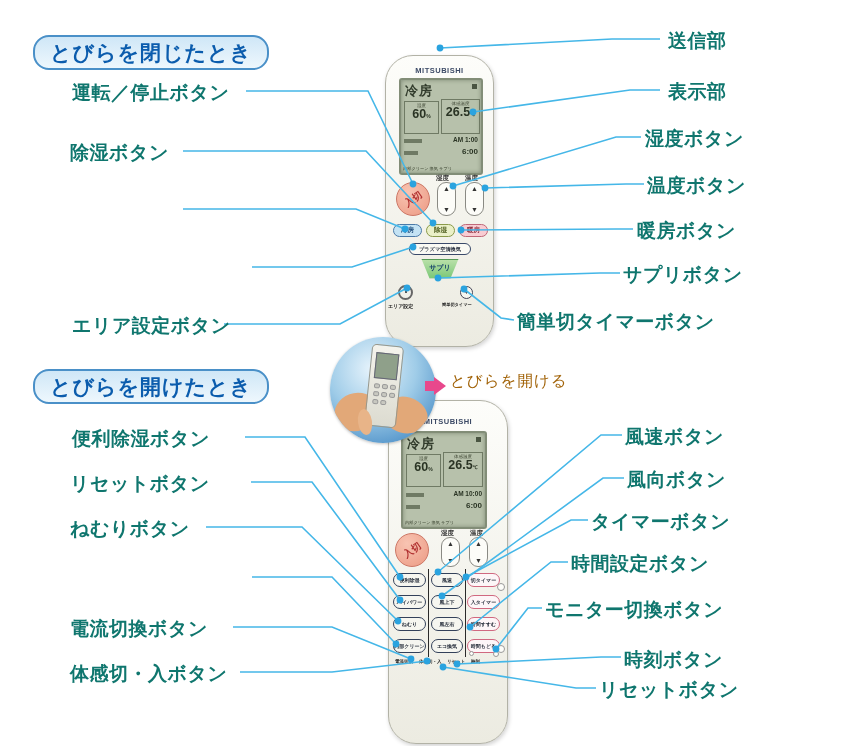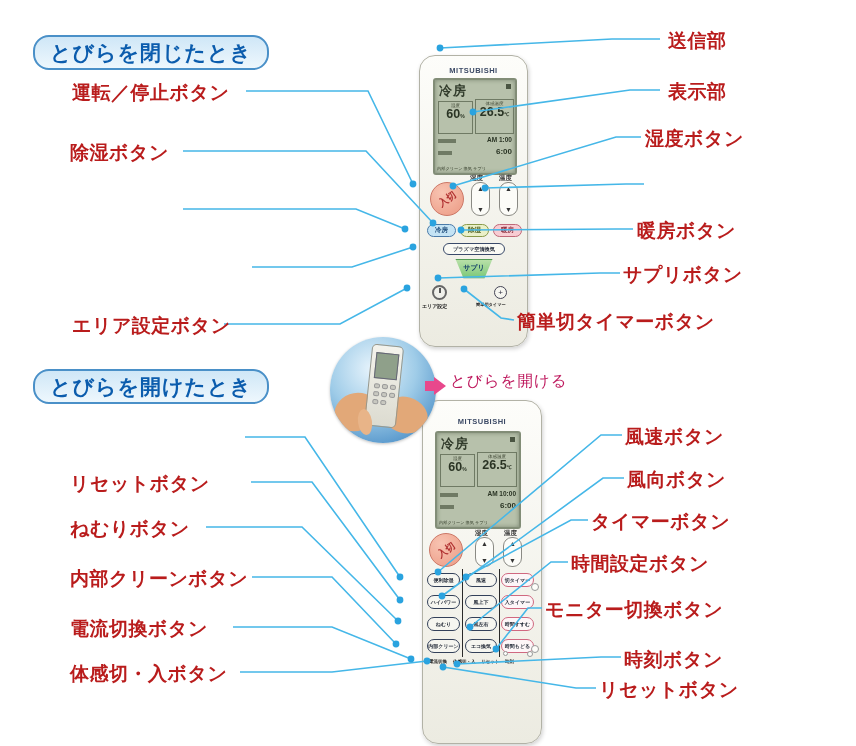--- a/index.html
+++ b/index.html
@@ -1,27 +1,27 @@
 <!DOCTYPE html>
 <html><head>
 <meta charset="utf-8">
 <style>
   html,body{margin:0;padding:0;background:#fff;}
   #canvas{position:relative;width:856px;height:746px;background:#ffffff;overflow:hidden;
           font-family:"Liberation Sans",sans-serif;}
   
-  .lbl{position:absolute;font-weight:bold;font-size:19px;color:#b91c1c;white-space:nowrap;z-index:9;letter-spacing:0.5px;}
+  .lbl{position:absolute;font-weight:bold;font-size:19px;color:#0f766e;white-space:nowrap;z-index:9;letter-spacing:0.5px;}
   .lbl.sm{font-size:17.5px;}
   
   .title-box{position:absolute;width:232px;height:31px;border:2px solid #4a90c8;border-radius:16px;
              background:linear-gradient(180deg,#cfe7f7,#eef7fd);display:flex;align-items:center;justify-content:center;
              font-weight:bold;font-size:21px;color:#0b5cad;z-index:9;letter-spacing:1px;}
   
   .remote{position:absolute;background:linear-gradient(180deg,#fdfdfa,#ecebe1);border:1.5px solid #b2b2a6;
-          border-radius:16px;box-shadow:1px 2px 4px rgba(0,0,0,.18);z-index:2;margin-left:34px;}
+          border-radius:28px;box-shadow:1px 2px 4px rgba(0,0,0,.18);z-index:2;}
   .brand{position:absolute;width:100%;text-align:center;font-size:7.5px;font-weight:bold;color:#3c4a66;letter-spacing:0.5px;}
   .lcd{position:absolute;background:#b7c1ab;border:2px solid #828d77;border-radius:3px;box-shadow:inset 0 0 4px rgba(40,50,35,.4);}
   .lcd .mode{position:absolute;left:4px;top:2px;font-size:13px;font-weight:bold;color:#323c2c;letter-spacing:1px;}
   .lcd .licon{position:absolute;right:4px;top:4px;width:5px;height:5px;background:#4a5542;}
   .lcd .box{position:absolute;border:1px solid #6f7a64;}
   .lcd .box .bl{display:block;text-align:center;font-size:4.5px;color:#39412f;margin-top:1px;}
   .lcd .box .bv{display:block;text-align:center;font-size:12.5px;font-weight:bold;color:#2a3424;line-height:13px;}
   .lcd .box .bu{font-size:5px;font-weight:bold;}
   .lcd .bar{position:absolute;height:4px;background:#6f7a64;}
   .lcd .tval{position:absolute;font-weight:bold;color:#2a3424;}
@@ -55,45 +55,46 @@
   .photo{position:absolute;left:330px;top:337px;width:106px;height:106px;border-radius:50%;overflow:hidden;z-index:5;
          background:radial-gradient(circle at 40% 30%,#e8f4fc,#9fcce8 45%,#5898cc 80%,#3a7ab8);box-shadow:0 1px 3px rgba(0,0,0,.25);}
   .hand{position:absolute;border-radius:50%;background:#e2a878;}
   .p-remote{position:absolute;left:38px;top:8px;width:30px;height:80px;background:linear-gradient(180deg,#f4f3ec,#dcdbd0);
             border:1px solid #98988c;border-radius:5px;transform:rotate(6deg);}
   .p-lcd{position:absolute;left:4px;top:7px;width:21px;height:24px;background:#8fa08a;border:1px solid #667;}
   .p-dot{position:absolute;width:4px;height:3px;border-radius:2px;background:#c8c8c0;border:0.5px solid #999;}
   .arrow{position:absolute;left:425px;top:381px;width:9px;height:10px;background:#e8488c;z-index:6;}
   .arrow:after{content:"";position:absolute;left:9px;top:-4px;width:0;height:0;border-left:12px solid #e8488c;
                border-top:9px solid transparent;border-bottom:9px solid transparent;}
-  .caption{position:absolute;left:450px;top:371px;font-size:15.5px;color:#be185d;z-index:6;letter-spacing:1px;}
+  .caption{position:absolute;left:450px;top:371px;font-size:15.5px;color:#a16207;z-index:6;letter-spacing:1px;}
   svg.lines{position:absolute;left:0;top:0;z-index:8;pointer-events:none;}
 </style>
 </head>
 <body>
 
 <div id="canvas">
 
   <div class="title-box" style="left:33px;top:35px;">とびらを閉じたとき</div>
   <div class="title-box" style="left:33px;top:369px;">とびらを開けたとき</div>
 
   <div class="lbl" style="left:72px;top:80px;">運転／停止ボタン</div>
   <div class="lbl" style="left:70px;top:140px;">除湿ボタン</div>
   <div class="lbl" style="left:72px;top:313px;">エリア設定ボタン</div>
 
   <div class="lbl" style="left:668px;top:28px;">送信部</div>
   <div class="lbl" style="left:668px;top:79px;">表示部</div>
   <div class="lbl" style="left:645px;top:126px;font-family:Liberation Serif, serif;">湿度ボタン</div>
+  <div class="lbl" style="left:647px;top:173px;">温度ボタン</div>
   <div class="lbl" style="left:637px;top:218px;">暖房ボタン</div>
   <div class="lbl" style="left:623px;top:262px;">サプリボタン</div>
   <div class="lbl" style="left:517px;top:309px;">簡単切タイマーボタン</div>
 
+  <div class="lbl" style="left:72px;top:426px;">便利除湿ボタン</div>
   <div class="lbl" style="left:70px;top:471px;">リセットボタン</div>
   <div class="lbl" style="left:70px;top:516px;">ねむりボタン</div>
-  <div class="lbl" style="left:70px;top:566px;">内部クリーンボタン</div>
   <div class="lbl" style="left:70px;top:616px;">電流切換ボタン</div>
   <div class="lbl" style="left:70px;top:661px;">体感切・入ボタン</div>
 
   <div class="lbl" style="left:625px;top:424px;text-align:center;">風速ボタン</div>
   <div class="lbl" style="left:627px;top:467px;">風向ボタン</div>
   <div class="lbl" style="left:591px;top:509px;">タイマーボタン</div>
   <div class="lbl" style="left:571px;top:551px;">時間設定ボタン</div>
   <div class="lbl" style="left:545px;top:597px;">モニター切換ボタン</div>
   <div class="lbl" style="left:624px;top:647px;">時刻ボタン</div>
   <div class="lbl" style="left:599px;top:677px;">リセットボタン</div>

